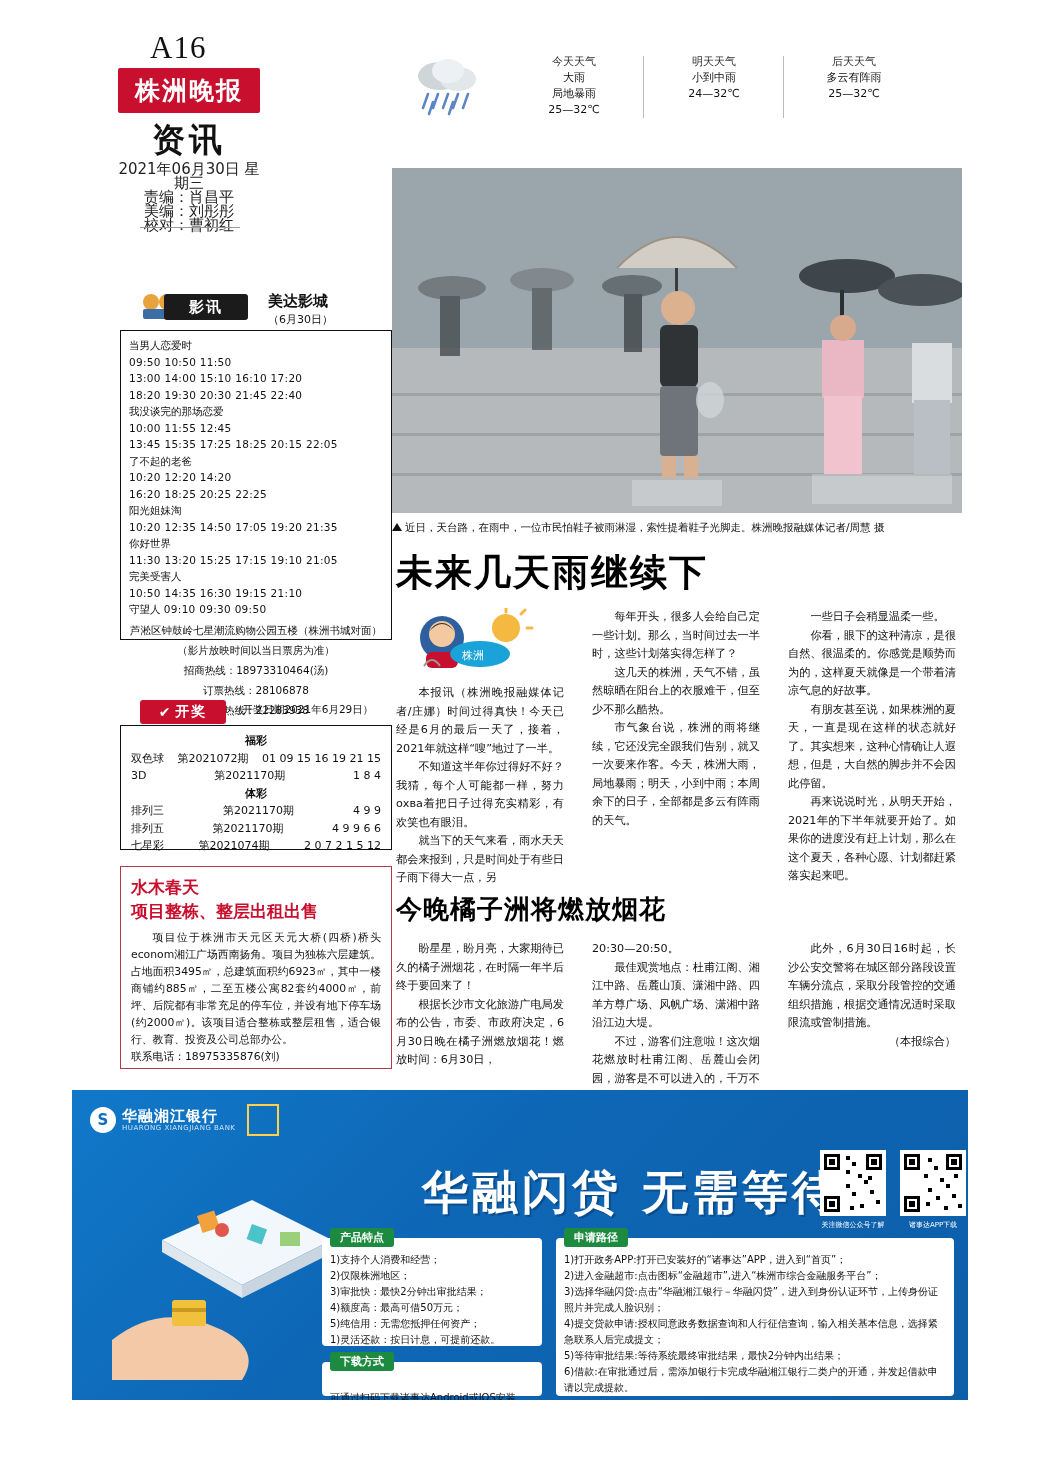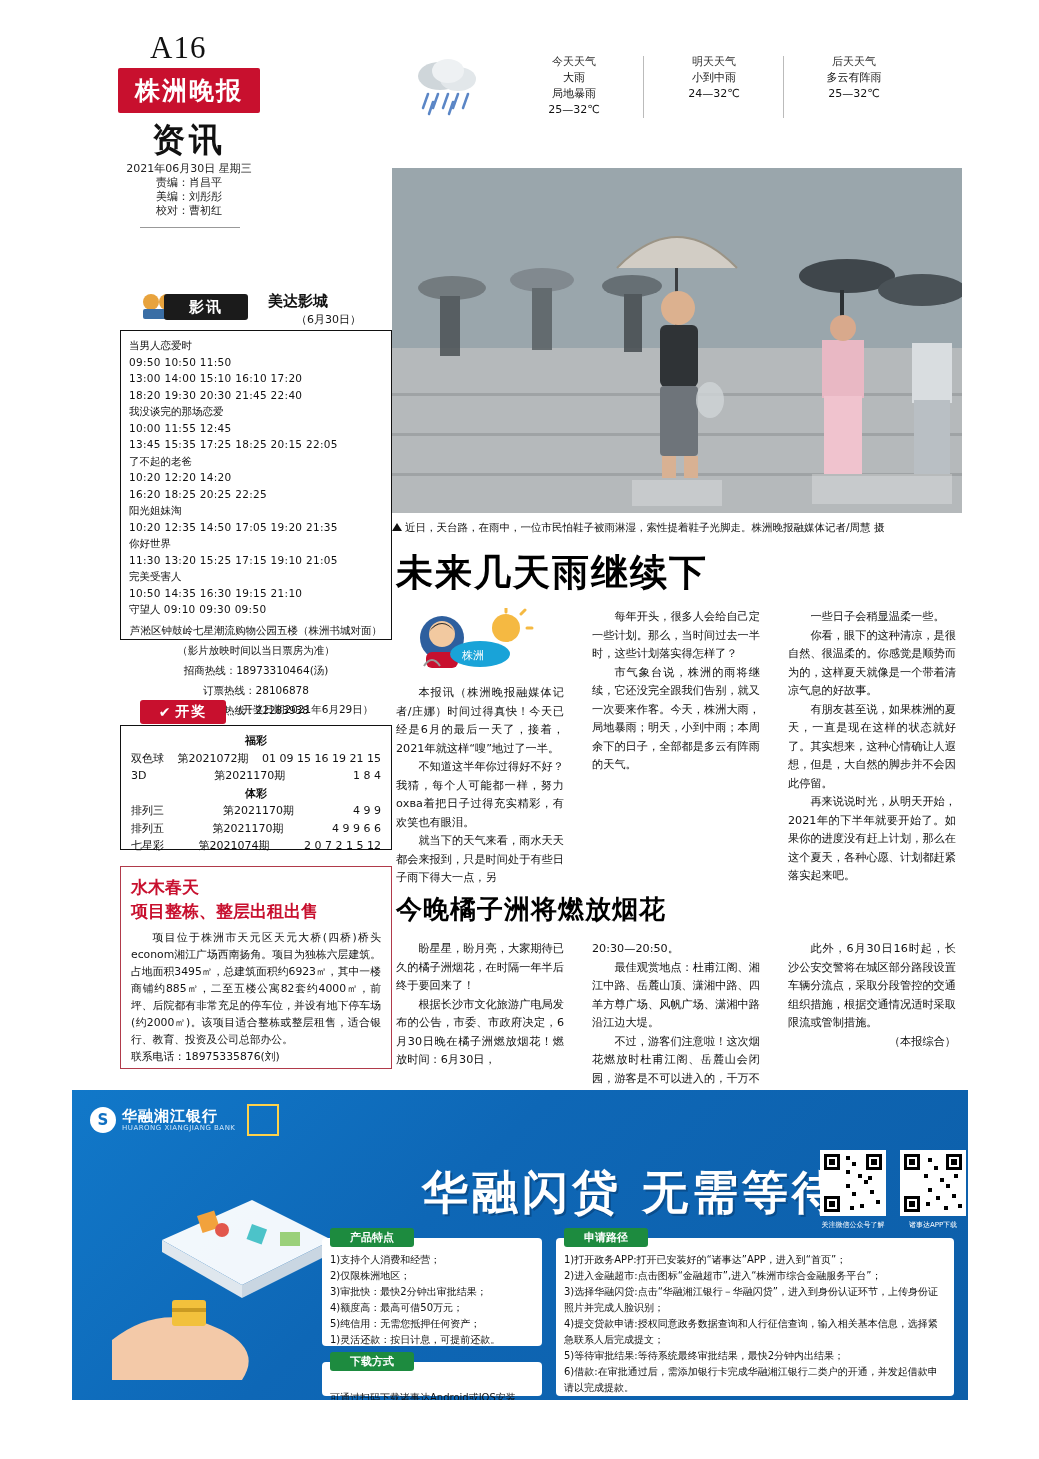--- a/index.html
+++ b/index.html
@@ -26,21 +26,21 @@
     font-size:25px;font-weight:bold;letter-spacing:2px;
     font-family:"DejaVu Serif", serif;
   }
   .masthead-sub{
     position:absolute;left:118px;top:118px;width:142px;
     text-align:center;font-size:33px;font-weight:bold;color:#111;
     font-family:Liberation Mono, monospace;letter-spacing:4px;
   }
   .mast-meta{
     position:absolute;left:118px;top:162px;width:142px;text-align:center;
-    font-size:11px;line-height:14px;color:#222;
+    font-size:15px;line-height:14px;color:#222;
   }
   .mast-rule{
     position:absolute;left:140px;top:227px;width:100px;height:1px;background:#999;
   }
 
   
   .weather{position:absolute;left:400px;top:46px;width:560px;height:105px;}
   .wcloud{position:absolute;left:10px;top:8px;width:76px;height:66px;}
   .wbox{position:absolute;top:8px;width:128px;text-align:center;font-size:11px;line-height:16px;color:#111;}
   .wbox .t{font-size:11px;color:#333;}
@@ -91,21 +91,21 @@
   .c2a{left:0;} .c2b{left:196px;} .c2c{left:392px;}
 
   
   .cinema-head{position:absolute;left:140px;top:290px;width:250px;height:34px;}
   .cinema-badge{
     position:absolute;left:164px;top:294px;width:84px;height:26px;background:#1b1b1b;
     border-radius:3px;color:#fff;font-size:15px;font-weight:bold;
     display:flex;align-items:center;justify-content:center;letter-spacing:2px;
   }
   .cinema-title{position:absolute;left:268px;top:292px;font-size:15px;font-weight:bold;color:#111;}
-  .cinema-date{position:absolute;left:268px;top:312px;font-size:11px;color:#111;margin-left:28px;}
+  .cinema-date{position:absolute;left:268px;top:312px;font-size:11px;color:#111;}
   .cinema-box{
     position:absolute;left:120px;top:330px;width:272px;height:310px;
     border:1px solid #111;padding:6px 8px;box-sizing:border-box;
     font-size:10.5px;line-height:16.5px;color:#111;
   }
   .film-name{display:block;}
   .times{display:block;font-family:"DejaVu Sans", sans-serif;letter-spacing:0.3px;}
   .cinema-foot{margin-top:4px;text-align:center;line-height:16px;}
 
   
@@ -146,21 +146,21 @@
   .bank-en{color:#cfe4f7;font-size:7px;letter-spacing:.5px;}
   .slogan{
     position:absolute;left:300px;top:72px;width:520px;text-align:center;
     color:#fff;font-size:46px;font-weight:bold;letter-spacing:4px;
     font-family:"DejaVu Serif", serif;text-shadow:2px 2px 0 #0a4d8c;
   }
   .qr{position:absolute;top:60px;width:66px;height:66px;background:#fff;}
   .qr-label{position:absolute;top:130px;width:86px;text-align:center;color:#fff;font-size:7px;}
   .card{position:absolute;background:#fff;border-radius:4px;}
   .card-h{background:#1d8b3f;color:#fff;font-size:11px;font-weight:bold;
-    padding:2px 20px;border-radius:3px;display:inline-block;}
+    padding:2px 10px;border-radius:3px;display:inline-block;}
   .card-t{font-size:10px;line-height:16px;color:#111;padding:4px 8px;}
   .card-t p{margin:0;}
   .hand{position:absolute;left:30px;top:90px;width:250px;height:200px;}
 </style>
 </head>
 <body>
 
 <div class="page">
 
   <div class="pagenum">A16</div>
@@ -283,20 +283,21 @@
         <path d="M28 58 q8 -12 16 0" stroke="#999" fill="none" stroke-width="2"></path>
       </svg>
       <div style="margin-top:76px;">
         <p>本报讯（株洲晚报融媒体记者/庄娜）时间过得真快！今天已经是6月的最后一天了，接着，2021年就这样“嗖”地过了一半。</p>
         <p>不知道这半年你过得好不好？我猜，每个人可能都一样，努力охва着把日子过得充实精彩，有欢笑也有眼泪。</p>
         <p>就当下的天气来看，雨水天天都会来报到，只是时间处于有些日子雨下得大一点，另</p>
       </div>
     </div>
     <div class="col col2">
       <p>每年开头，很多人会给自己定一些计划。那么，当时间过去一半时，这些计划落实得怎样了？</p>
+      <p>这几天的株洲，天气不错，虽然晾晒在阳台上的衣服难干，但至少不那么酷热。</p>
       <p>市气象台说，株洲的雨将继续，它还没完全跟我们告别，就又一次要来作客。今天，株洲大雨，局地暴雨；明天，小到中雨；本周余下的日子，全部都是多云有阵雨的天气。</p>
     </div>
     <div class="col col3">
       <p>一些日子会稍显温柔一些。</p>
       <p>你看，眼下的这种清凉，是很自然、很温柔的。你感觉是顺势而为的，这样夏天就像是一个带着清凉气息的好故事。</p>
       <p>有朋友甚至说，如果株洲的夏天，一直是现在这样的状态就好了。其实想来，这种心情确让人遐想，但是，大自然的脚步并不会因此停留。</p>
       <p>再来说说时光，从明天开始，2021年的下半年就要开始了。如果你的进度没有赶上计划，那么在这个夏天，各种心愿、计划都赶紧落实起来吧。</p>
     </div>
   </div>
 

